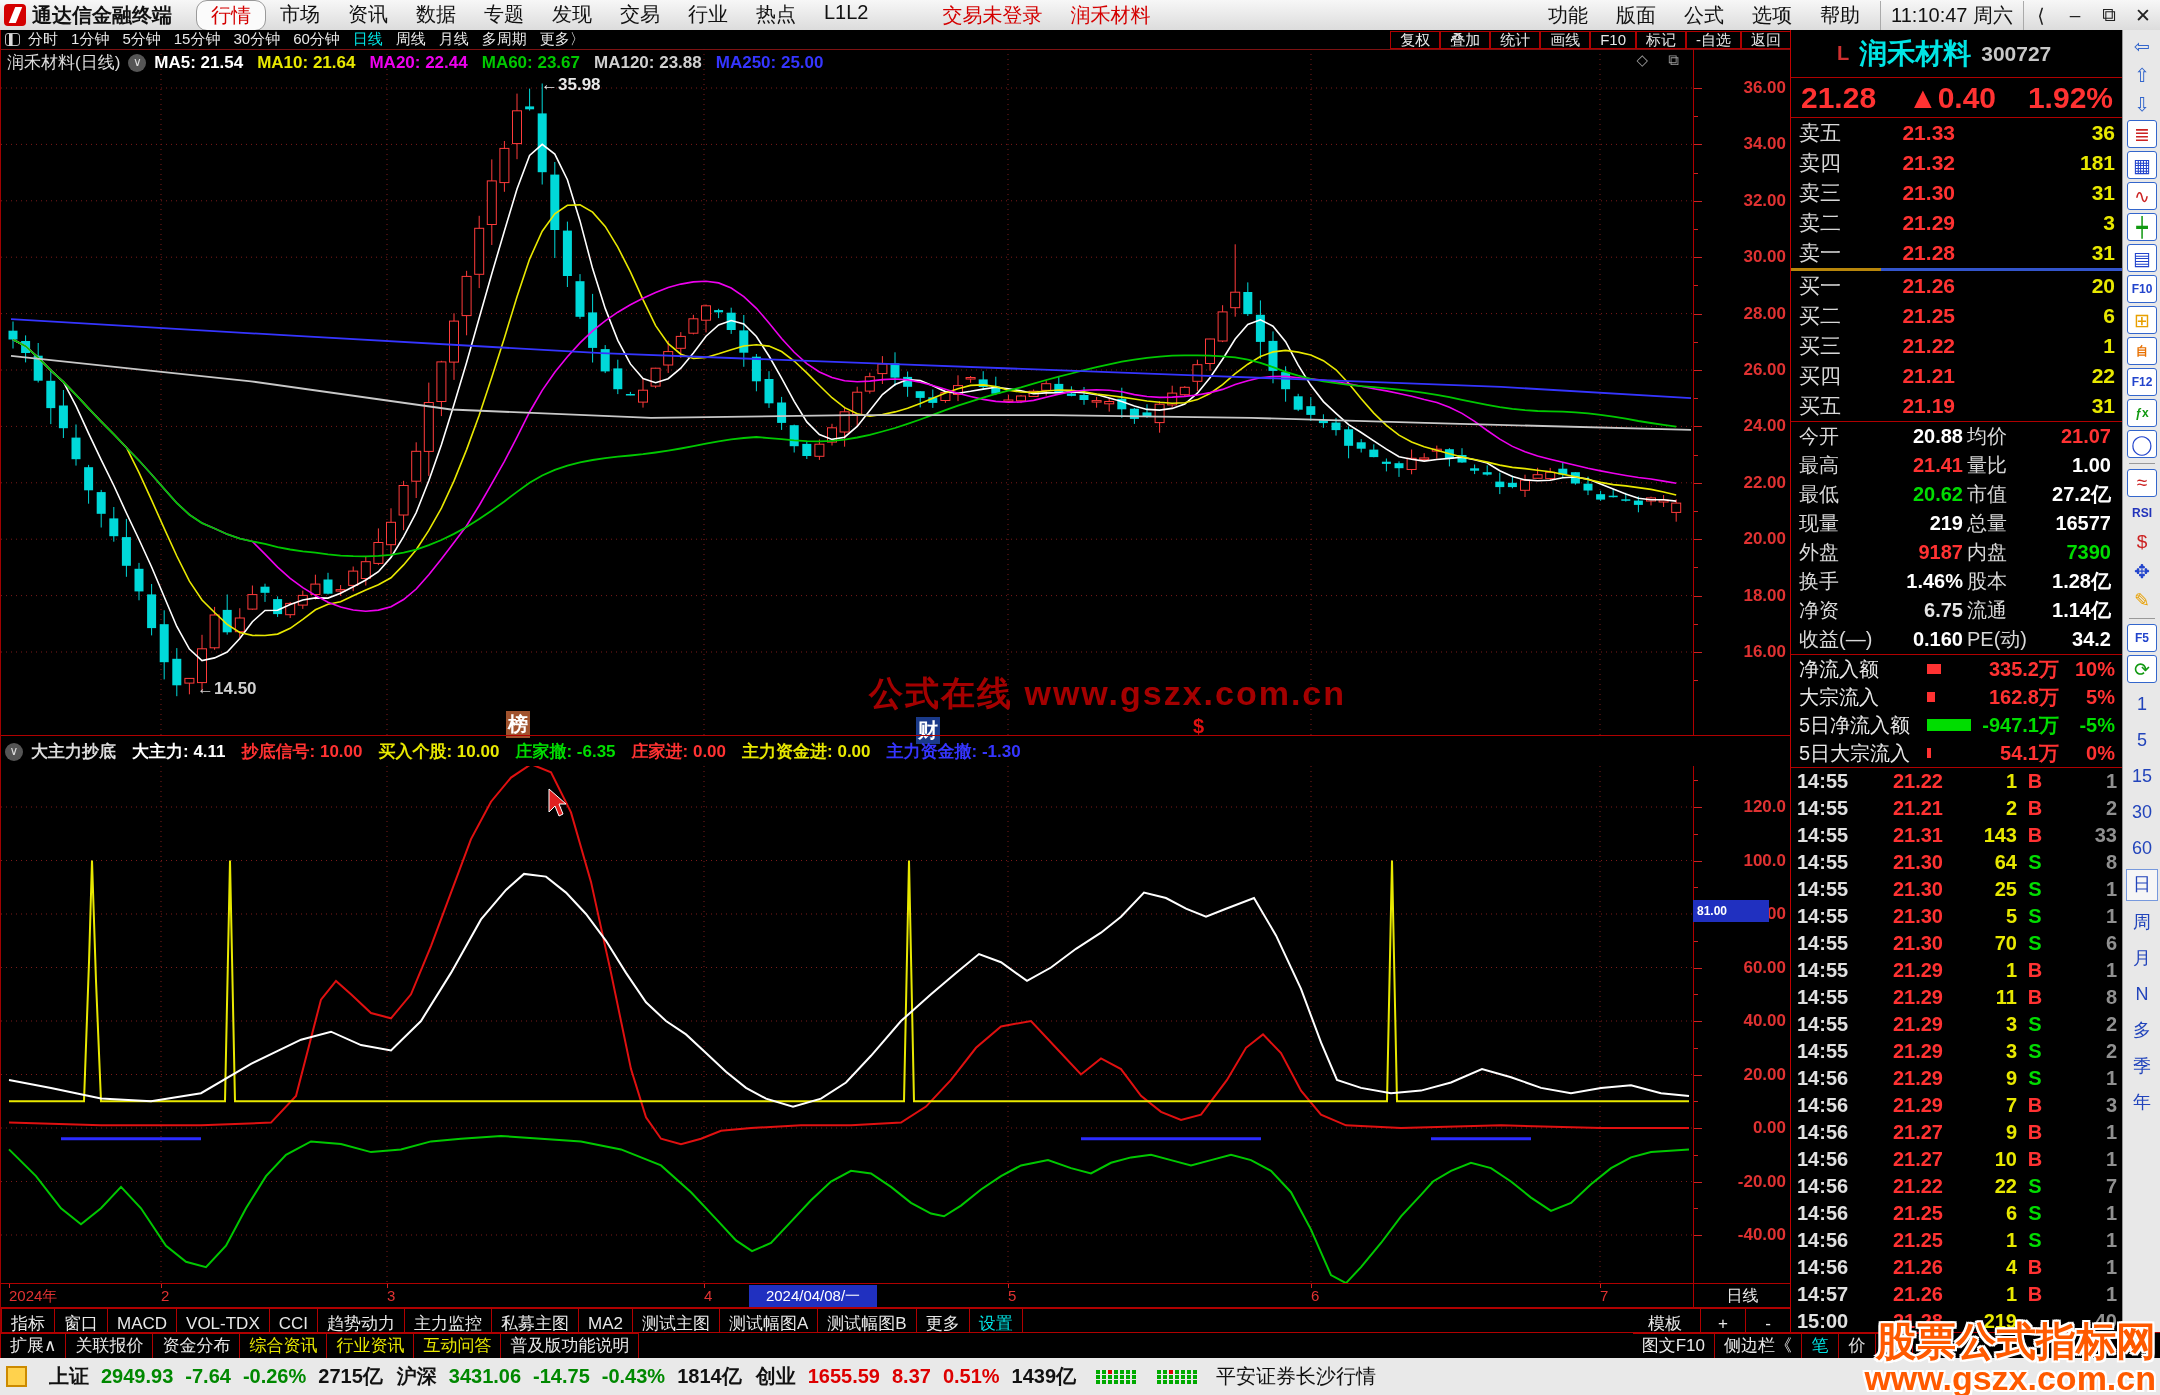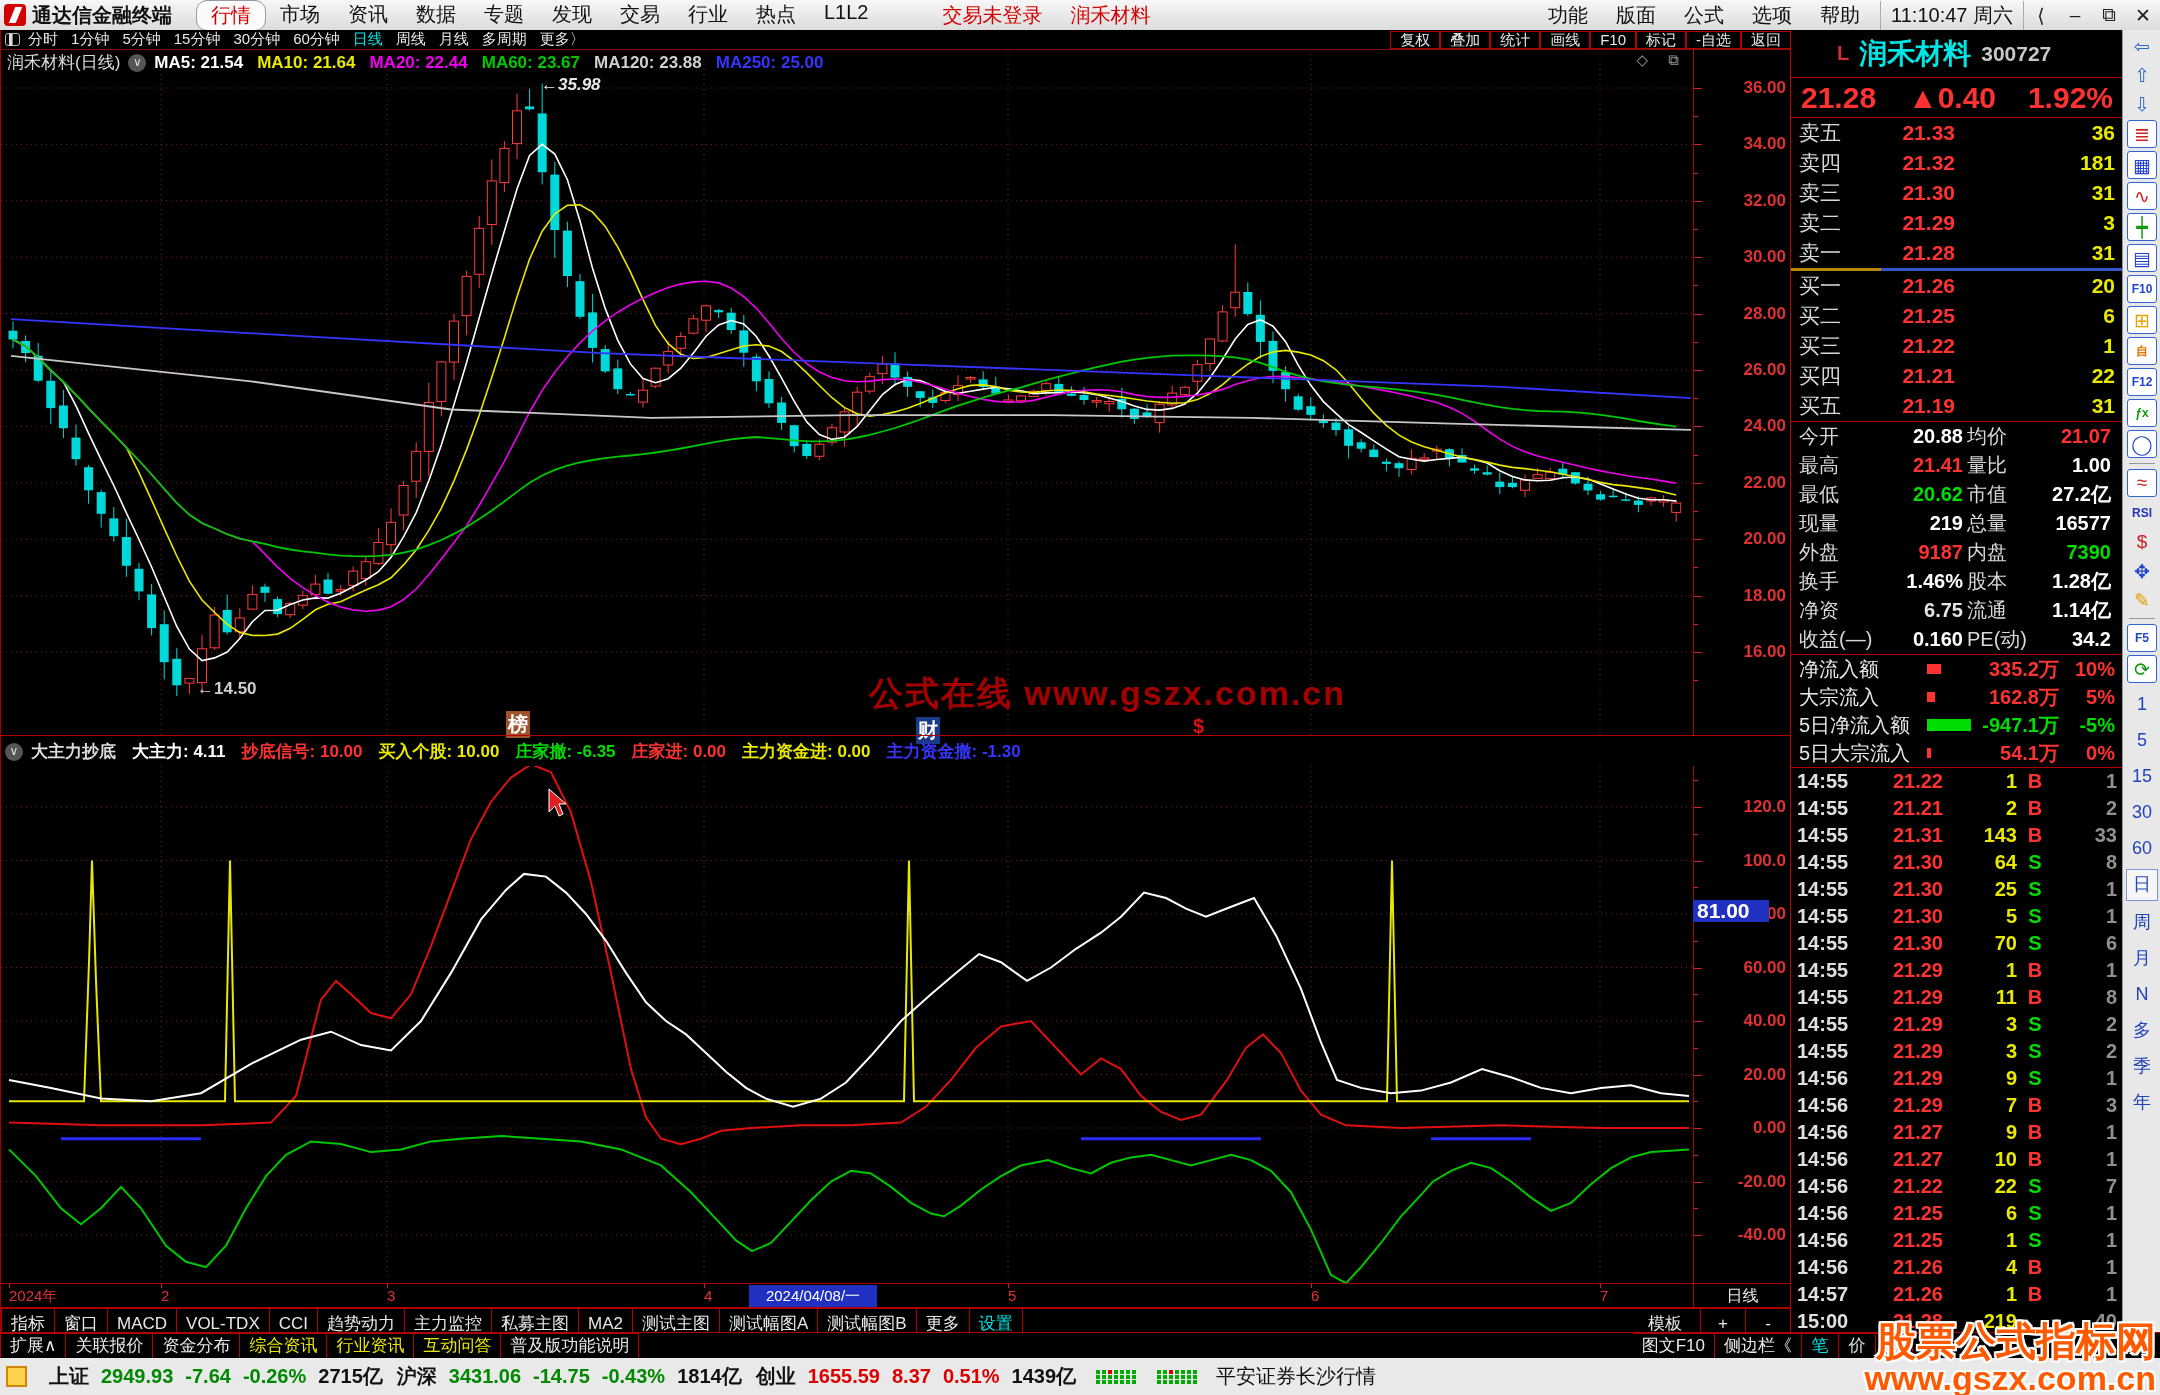--- a/index.html
+++ b/index.html
@@ -39,21 +39,21 @@
   .malabel{margin-right:14px;font-weight:bold;}
   .cornerics{position:absolute;right:104px;top:2px;color:#9a9a9a;font-size:15px;letter-spacing:8px;}
   .pricelabel{position:absolute;color:#e8e8e8;font-size:17px;font-weight:bold;}
   #chartwm{position:absolute;left:868px;top:622px;font-size:34px;font-weight:bold;color:#a40000;letter-spacing:2px;}
   .badge{position:absolute;font-size:20px;color:#fff;padding:0 2px;font-weight:bold;}
   
   #indheader{position:absolute;left:0;top:705px;width:1790px;height:31px;border-top:1px solid #b00000;display:flex;align-items:center;font-size:17px;white-space:nowrap;}
   .indval{margin-right:16px;font-weight:bold;}
   #indarea{position:absolute;left:0;top:736px;width:1790px;height:517px;}
   #indaxis{position:absolute;left:1692px;top:0;width:98px;height:517px;border-left:1px solid #b00000;}
-  #cursor81{position:absolute;left:1692px;width:72px;height:22px;background:#2030c0;color:#fff;font-size:21px;font-weight:bold;line-height:22px;padding-left:4px;}
+  #cursor81{position:absolute;left:1692px;width:72px;height:22px;background:#2030c0;color:#fff;font-size:12px;font-weight:bold;line-height:22px;padding-left:4px;}
   
   #timeline{position:absolute;left:0;top:1253px;width:1790px;height:24px;border-top:1px solid #b00000;font-size:15px;color:#e03232;}
   .tlabel{position:absolute;top:3px;}
   .tl-tick{position:absolute;top:0;width:1px;height:4px;background:#c22;}
   #datebox{position:absolute;top:1px;height:33px;background:#2030c0;color:#fff;font-size:15px;line-height:21px;text-align:center;}
   #tl-period{position:absolute;left:1692px;top:0;width:97px;height:23px;border-left:1px solid #b00000;color:#e8e8e8;text-align:center;line-height:23px;font-size:16px;}
   
   #tabs1{position:absolute;left:0;top:1277px;width:1790px;height:25px;background:#000;display:flex;border-top:1px solid #b00000;}
   .t1{border:1px solid #b00000;border-left-width:0;color:#e8e8e8;font-size:17px;line-height:22px;padding:4px 9px;cursor:default;}
   .t1:first-child{border-left-width:1px;}
@@ -517,21 +517,21 @@
         <span id="malabels" style="display:flex;">
             <span class="malabel" style="color: rgb(255, 255, 255);">MA5: 21.54</span>
             <span class="malabel" style="color: rgb(232, 232, 0);">MA10: 21.64</span>
             <span class="malabel" style="color: rgb(238, 0, 238);">MA20: 22.44</span>
             <span class="malabel" style="color: rgb(0, 200, 0);">MA60: 23.67</span>
             <span class="malabel" style="color: rgb(208, 208, 208);">MA120: 23.88</span>
             <span class="malabel" style="color: rgb(53, 53, 255);">MA250: 25.00</span>
           </span>
       </div>
       <div class="cornerics">◇ ⧉</div>
-      <div id="peaklabel" class="pricelabel" style="left:540px;top:26px;font-style:italic;">←35.98</div>
+      <div id="peaklabel" class="pricelabel" style="left:540px;top:26px;">←35.98</div>
       <div id="troughlabel" class="pricelabel" style="left:196px;top:630px;color:#cfcfcf;">←14.50</div>
       <div id="chartwm">公式在线  www.gszx.com.cn</div>
       <span id="badges"></span>
     <span class="badge" style="left: 505px; top: 662px; background: rgb(160, 82, 45);">榜</span><span class="badge" style="left: 915px; top: 668px; background: rgb(26, 58, 138);">财</span><span class="badge" style="left: 1190px; top: 666px; color: rgb(224, 16, 16);">$</span></div>
 
     <div id="indheader">
       <span class="collapse" style="margin-left:4px;">∨</span>
       <span style="color:#dcdcdc;margin-right:16px;font-weight:bold;">大主力抄底</span>
       <span id="indvals" style="display:flex;">
           <span class="indval" style="color: rgb(255, 255, 255);">大主力: 4.11</span>

